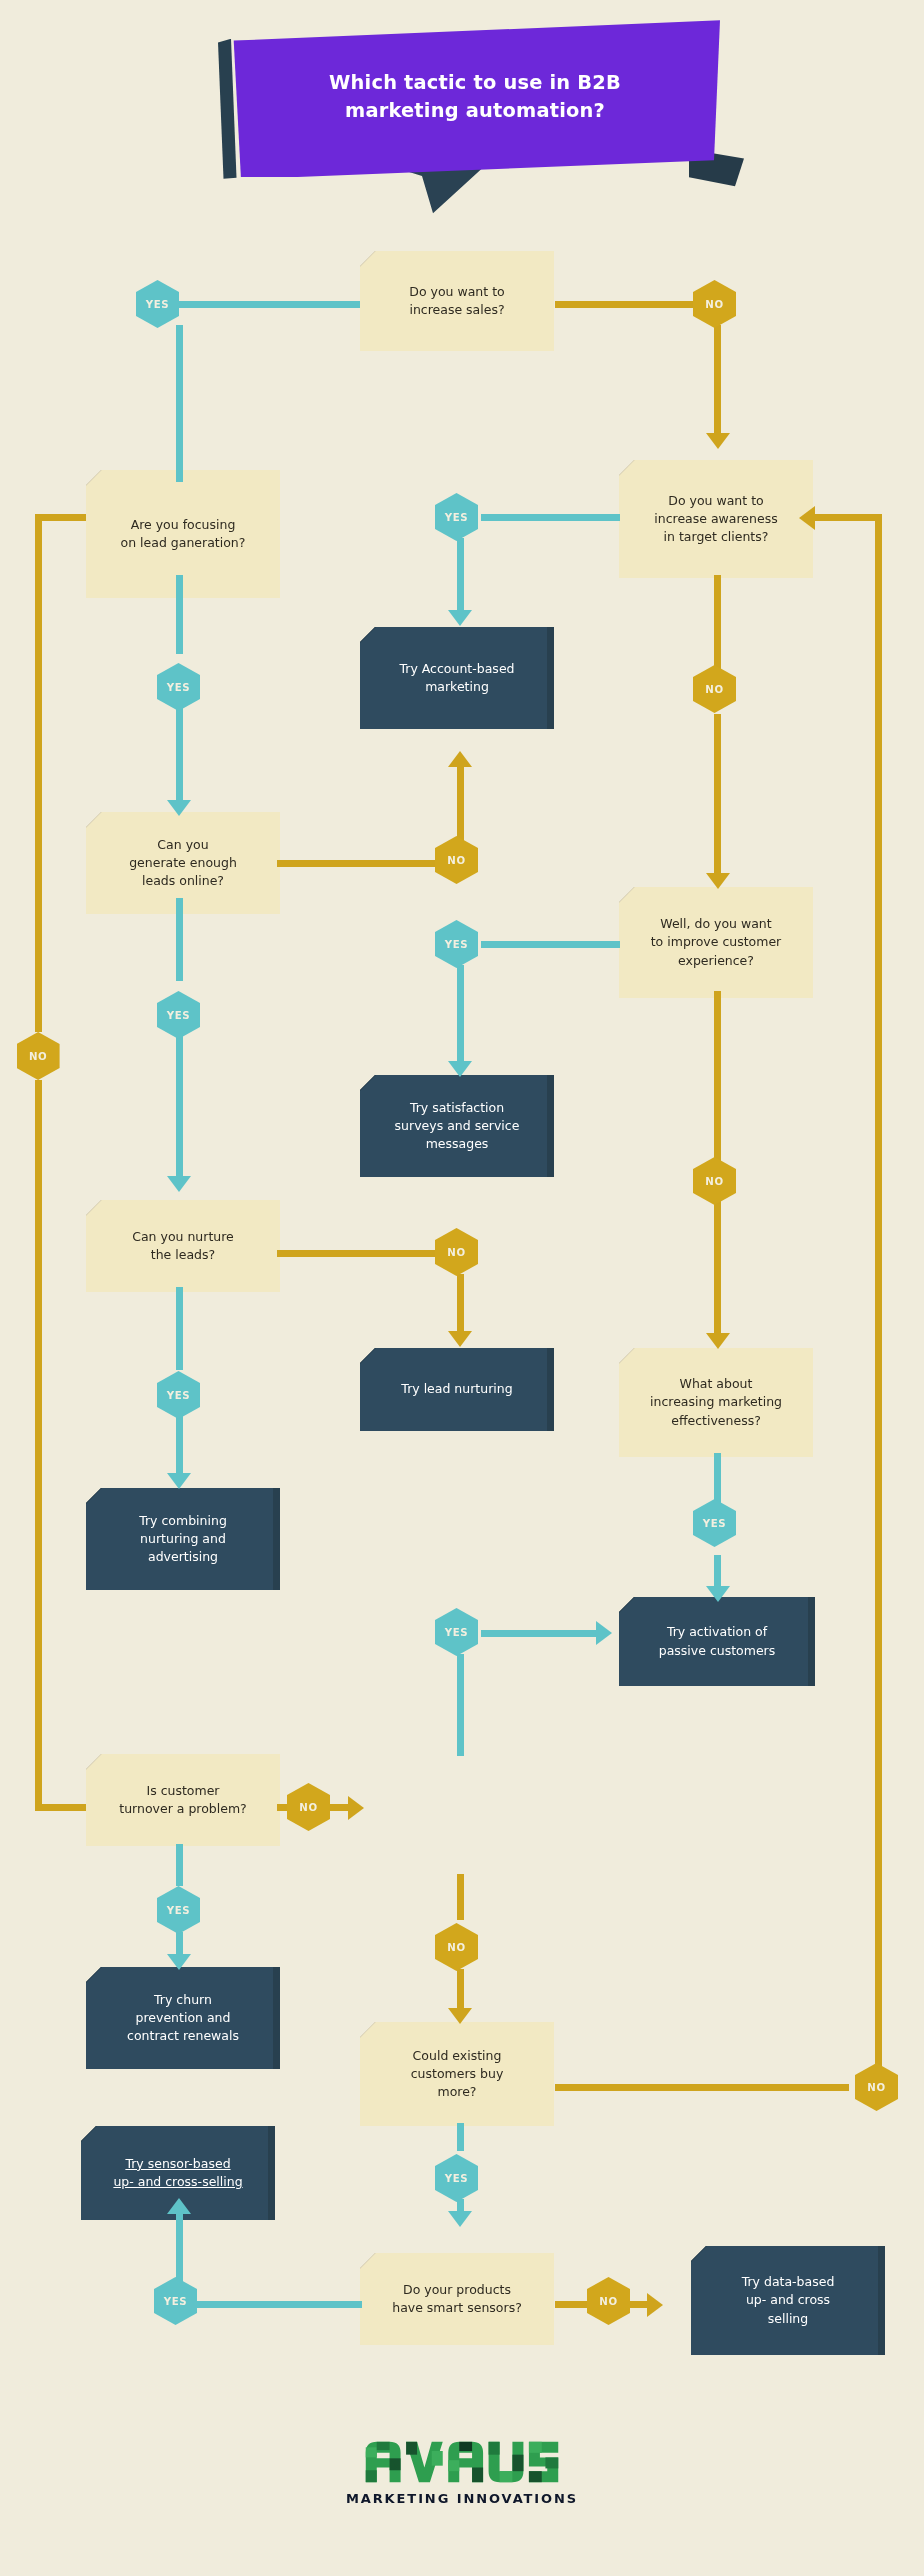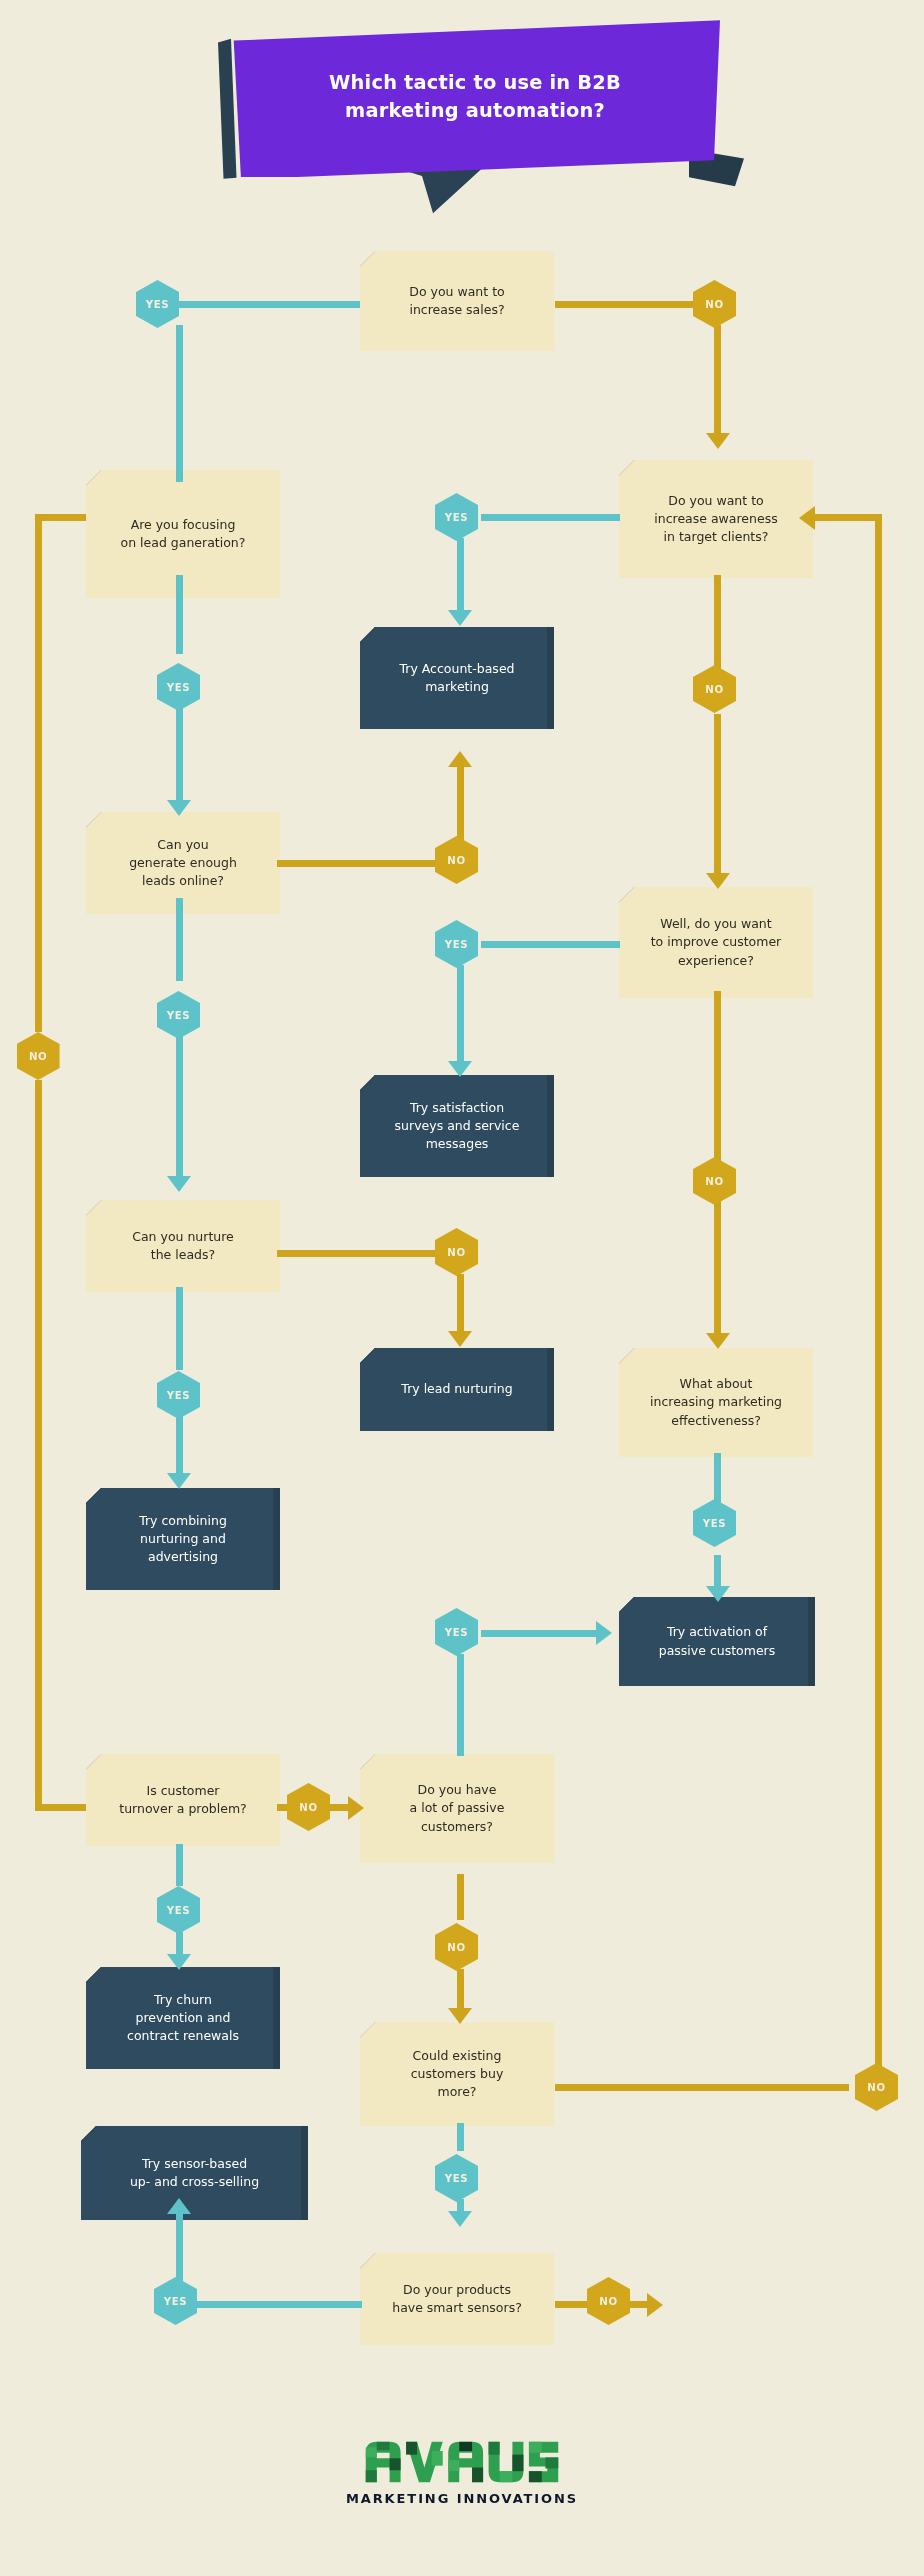--- a/index.html
+++ b/index.html
@@ -367,47 +367,48 @@
     <span class="edge"></span>
     <span class="fold"></span>
     <span class="nlabel">Try activation of<br>passive customers</span>
   </div>
 
   <div class="node decision" style="left:86px; top:1754px; width:194px; height:92px;">
     <span class="fold"></span>
     <span class="nlabel">Is customer<br>turnover a problem?</span>
   </div>
 
-  <div class="node decision" style="left:360px; top:1754px; width:194px; height:109px;">
-    <span class="fold"></span>
-    <span class="nlabel">Do you have<br>a lot of passive<br>customers?</span>
-  </div>
 
   <div class="node result" style="left:86px; top:1967px; width:194px; height:102px;">
     <span class="edge"></span>
     <span class="fold"></span>
     <span class="nlabel">Try churn<br>prevention and<br>contract renewals</span>
   </div>
 
   <div class="node decision" style="left:360px; top:2022px; width:194px; height:104px;">
     <span class="fold"></span>
     <span class="nlabel">Could existing<br>customers buy<br>more?</span>
   </div>
 
-  <div class="node result" style="left:81px; top:2126px; width:227px; height:94px;">
+  <div class="node result" style="left:81px; top:2126px; width:194px; height:94px;text-decoration:underline;">
     <span class="edge"></span>
     <span class="fold"></span>
     <span class="nlabel">Try sensor-based<br>up- and cross-selling</span>
   </div>
 
   <div class="node decision" style="left:360px; top:2253px; width:194px; height:92px;">
     <span class="fold"></span>
     <span class="nlabel">Do your products<br>have smart sensors?</span>
   </div>
 
+  <div class="node result" style="left:691px; top:2246px; width:194px; height:109px;">
+    <span class="edge"></span>
+    <span class="fold"></span>
+    <span class="nlabel">Try data-based<br>up- and cross<br>selling</span>
+  </div>
 
   <div class="logo-wrap">
     <svg class="logo-mark" width="198" height="44" viewBox="0 0 214 48">
 
       <path d="M2 46 L2 14 Q2 2 14 2 L28 2 Q40 2 40 14 L40 46 L28 46 L28 30 L14 30 L14 46 Z M14 14 L14 20 L28 20 L28 14 Z" fill="#2e9e4f"></path>
       <rect x="2" y="8" width="12" height="11" fill="#3cae5c"></rect>
       <rect x="14" y="2" width="14" height="9" fill="#1f7a3d"></rect>
       <rect x="28" y="20" width="12" height="13" fill="#17532d"></rect>
       <rect x="2" y="33" width="12" height="13" fill="#1f7a3d"></rect>
 

